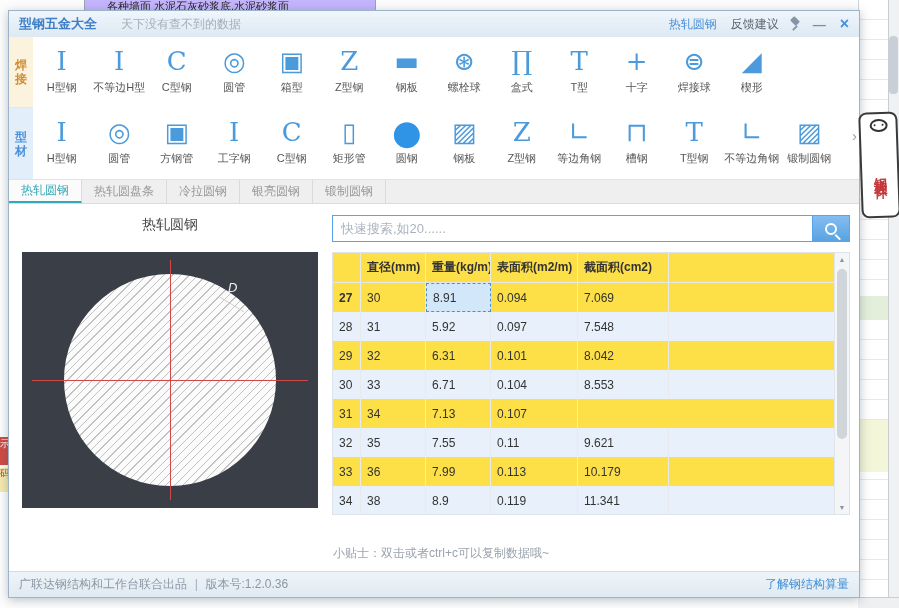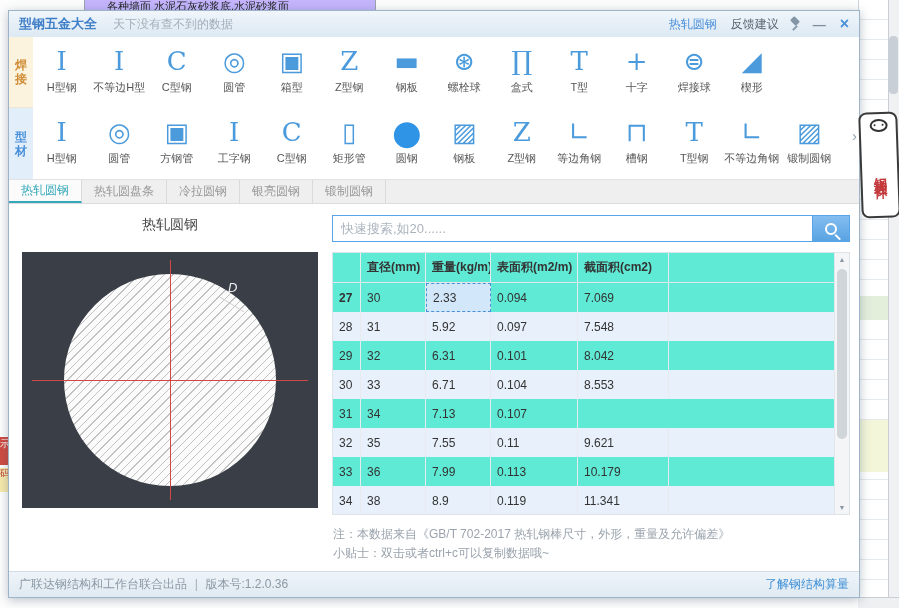--- a/index.html
+++ b/index.html
@@ -19,21 +19,21 @@
   .sticker{position:absolute;left:860px;top:112px;width:39px;height:106px;background:#fff;border:2px solid #3a3a3a;border-radius:8px;transform:rotate(-2deg);z-index:5;overflow:hidden}
   .sticker-face{width:18px;height:13px;border:2px solid #333;border-radius:50%;margin:5px auto 3px;position:relative}
   .sticker-face::before{content:"";position:absolute;left:2px;top:3px;width:2px;height:2px;background:#333;border-radius:50%;box-shadow:8px 0 0 #333}
   .sticker-text{writing-mode:vertical-rl;text-orientation:upright;font-size:13px;font-weight:bold;color:#c4393b;margin:0 auto;height:76px;letter-spacing:3px;text-align:center}
 
   
   .window{position:absolute;left:8px;top:10px;width:852px;height:588px;background:#fff;border:1px solid #9db3c8;box-shadow:0 2px 10px rgba(60,80,100,.35);z-index:2}
 
   .titlebar{position:absolute;left:0;top:0;right:0;height:26px;background:linear-gradient(#eff5fb,#dde9f3);border-bottom:1px solid #cdd9e4;display:flex;align-items:center;padding:13px 10px}
   .app-title{font-size:13px;font-weight:bold;color:#3f7fc8}
-  .slogan{font-size:12px;color:#a3aeb9;margin-left:16px}
+  .slogan{font-size:12px;color:#a3aeb9;margin-left:24px}
   .tb-space{flex:1}
   .tb-link{font-size:12px;color:#4a90d9;margin-right:14px;cursor:pointer}
   .tb-link2{font-size:12px;color:#5a6672;margin-right:10px;cursor:pointer}
   .pin-icon{position:relative;width:12px;height:14px;margin-right:12px;cursor:pointer}
   .pin-icon::before{content:"";position:absolute;left:2px;top:1px;width:8px;height:6px;background:#8496a6;border-radius:1px;transform:rotate(45deg)}
   .pin-icon::after{content:"";position:absolute;left:5px;top:8px;width:2px;height:6px;background:#8496a6;transform:rotate(45deg)}
   .min-btn{color:#7e8e9d;font-size:13px;font-weight:bold;margin-right:14px;line-height:1;cursor:pointer}
   .close-btn{color:#4a90d9;font-size:16px;font-weight:bold;line-height:1;cursor:pointer}
 
   .icon-panel{position:absolute;left:0;top:26px;right:0;height:142px;background:#fff}
@@ -63,21 +63,21 @@
   .mag{width:12px;height:12px;border:2px solid #fff;border-radius:50%;position:relative}
   .mag::after{content:"";position:absolute;left:9px;top:9px;width:7px;height:2px;background:#fff;transform:rotate(45deg);transform-origin:0 0}
 
   .diagram{position:absolute;left:13px;top:48px;width:296px;height:256px;background:#3a3f47;overflow:hidden}
   .circle{position:absolute;left:42px;top:22px;width:212px;height:212px;border-radius:50%;background:repeating-linear-gradient(135deg,#fbfbfb 0 5px,#c2c2c2 5px 6px)}
   .ch-h{position:absolute;left:10px;right:10px;top:128px;height:1px;background:#d14747}
   .ch-v{position:absolute;top:8px;bottom:8px;left:148px;width:1px;background:#d14747}
   .dim-line{position:absolute;left:196px;top:52px;width:28px;height:1px;background:#cfcfcf;transform:rotate(32deg)}
   .dim-d{position:absolute;left:206px;top:28px;color:#f0f0f0;font-size:13px;font-style:italic}
 
-  .table-wrap{position:absolute;left:323px;top:48px;right:9px;height:263px;border:1px solid #dde3e9;display:flex;background:#5eead4}
+  .table-wrap{position:absolute;left:323px;top:48px;right:9px;height:263px;border:1px solid #dde3e9;display:flex;background:#fde047}
   .table-main{flex:1;overflow:hidden}
   .thead{display:flex;height:30px;border-bottom:1px solid #e4e8ec;font-size:12px;font-weight:bold;color:#333}
   .th,.td{display:flex;align-items:center;padding-left:6px;border-right:1px solid #e7ebf0;overflow:hidden;white-space:nowrap}
   .c-num{width:28px;flex:0 0 28px}
   .c1{width:65px;flex:0 0 65px}
   .c2{width:65px;flex:0 0 65px}
   .c3{width:87px;flex:0 0 87px}
   .c4{width:91px;flex:0 0 91px}
   .c-fill{flex:1;border-right:none}
   .trow{display:flex;height:29px;font-size:12px;color:#333}
@@ -285,21 +285,21 @@
           <div class="th c1">直径(mm)</div>
           <div class="th c2">重量(kg/m)</div>
           <div class="th c3">表面积(m2/m)</div>
           <div class="th c4">截面积(cm2)</div>
           <div class="th c-fill"></div>
         </div>
 
         <div class="trow">
           <div class="td c-num sel-num">27</div>
           <div class="td c1">30</div>
-          <div class="td c2 sel-cell">2.33</div>
+          <div class="td c2 sel-cell">8.91</div>
           <div class="td c3">0.094</div>
           <div class="td c4">7.069</div>
           <div class="td c-fill"></div>
         </div>
         <div class="trow alt">
           <div class="td c-num">28</div>
           <div class="td c1">31</div>
           <div class="td c2">5.92</div>
           <div class="td c3">0.097</div>
           <div class="td c4">7.548</div>
@@ -353,21 +353,20 @@
           <div class="td c-fill"></div>
         </div>
       </div>
       <div class="tscroll">
         <div class="tsc-up">▲</div>
         <div class="tsc-thumb"></div>
         <div class="tsc-down">▼</div>
       </div>
     </div>
 
-    <div class="note1">注：本数据来自《GB/T 702-2017 热轧钢棒尺寸，外形，重量及允许偏差》</div>
     <div class="note2">小贴士：双击或者ctrl+c可以复制数据哦~</div>
   </div>
 
   <div class="footer">
     <span class="footer-credit">广联达钢结构和工作台联合出品 ｜ 版本号:1.2.0.36</span>
     <span class="footer-link">了解钢结构算量</span>
   </div>
 
 </div>
 

